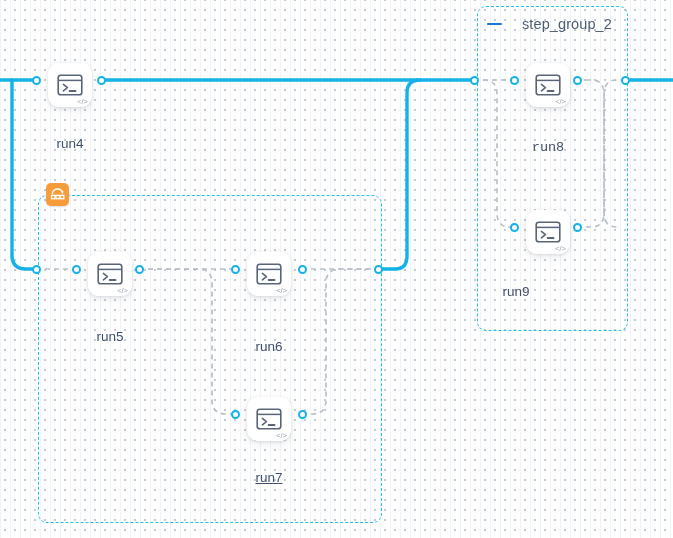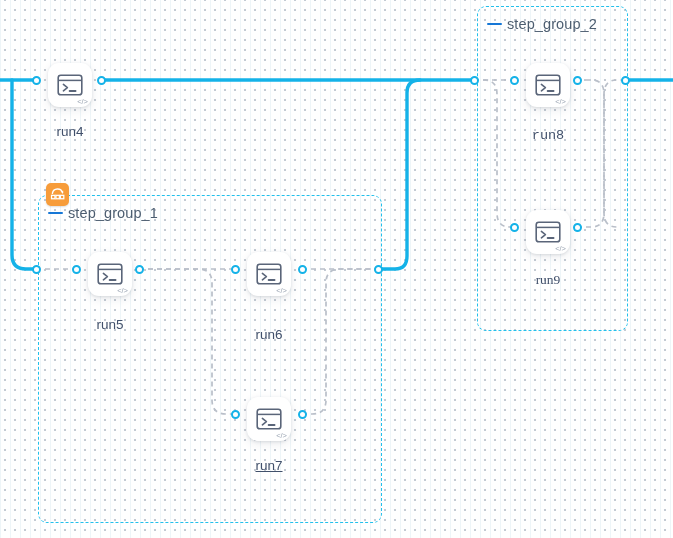--- a/index.html
+++ b/index.html
@@ -39,21 +39,21 @@
     position: absolute;
     border: 1.6px dashed #22c0ec;
     border-radius: 9px;
     background: transparent;
     box-sizing: border-box;
   }
   .group-label {
     position: absolute;
     display: flex;
     align-items: center;
-    gap: 5px;
+    gap: 20px;
     font-size: 14.5px;
     color: #4c5d70;
     white-space: nowrap;
     letter-spacing: 0.1px;
   }
   .group-label .collapse-dash {
     display: inline-block;
     width: 15px;
     height: 2.6px;
     border-radius: 2px;
@@ -93,20 +93,21 @@
     color: #9aa4b2;
     font-family: "Liberation Sans", sans-serif;
   }
   .node-label {
     position: absolute;
     font-size: 13.5px;
     color: #41506b;
     text-align: center;
     white-space: nowrap;
     transform: translateX(-50%);
+    margin-top: 12px;
   }
   .port {
     position: absolute;
     width: 9px;
     height: 9px;
     border-radius: 50%;
     background: #ffffff;
     border: 2.4px solid #14b2e8;
     box-sizing: border-box;
     z-index: 4;
@@ -153,24 +154,20 @@
     <div class="group-box" style="left:38px; top:195px; width:344px; height:328px;"></div>
     <div class="group-badge" style="left:46px; top:183px;">
       <svg width="17" height="17" viewBox="0 0 20 20" xmlns="http://www.w3.org/2000/svg">
         <path d="M4 8.6 A6.2 6.2 0 0 1 16 8" fill="none" stroke="#ffffff" stroke-width="1.7" stroke-linecap="round"></path>
         <path d="M16.2 8.3 L13.6 6.4 L16.9 5.6 Z" fill="#ffffff"></path>
         <rect x="3" y="11" width="4" height="4" fill="none" stroke="#ffffff" stroke-width="1.5"></rect>
         <rect x="8.2" y="11" width="4" height="4" fill="none" stroke="#ffffff" stroke-width="1.5"></rect>
         <rect x="13.4" y="11" width="4" height="4" fill="none" stroke="#ffffff" stroke-width="1.5"></rect>
       </svg>
     </div>
-    <div class="group-label" style="left:48px; top:205px;">
-      <span class="collapse-dash"></span>
-      <span>step_group_1</span>
-    </div>
 
     <div class="group-box" style="left:477px; top:6px; width:151px; height:325px;"></div>
     <div class="group-label" style="left:487px; top:16px;">
       <span class="collapse-dash"></span>
       <span>step_group_2</span>
     </div>
   </div>
 
   <div id="node-layer">
 
@@ -241,21 +238,21 @@
 
     <div class="node" style="left:526px; top:210px;">
       <svg class="term-icon" width="26" height="22" viewBox="0 0 26 22" xmlns="http://www.w3.org/2000/svg">
         <rect x="1.2" y="1.2" width="23.6" height="19.6" rx="2.6" fill="none" stroke="#5a6579" stroke-width="1.6"></rect>
         <line x1="1.2" y1="6.4" x2="24.8" y2="6.4" stroke="#5a6579" stroke-width="1.5"></line>
         <path d="M6.4 10.4 L10.4 13.6 L6.4 16.8" fill="none" stroke="#5a6579" stroke-width="1.6" stroke-linecap="round" stroke-linejoin="round"></path>
         <line x1="12.6" y1="17" x2="18.6" y2="17" stroke="#5a6579" stroke-width="1.8" stroke-linecap="round"></line>
       </svg>
       <span class="code-glyph">&lt;/&gt;</span>
     </div>
-    <div class="node-label" style="left:548px; top:272px;font-family:Liberation Serif, serif;">run9</div>
+    <div class="node-label" style="left:516px; top:272px;">run9</div>
     <div class="port" style="left:514px; top:227px; margin-left:-4.5px; margin-top:-4.5px;"></div>
     <div class="port" style="left:577px; top:227px; margin-left:-4.5px; margin-top:-4.5px;"></div>
 
     <div class="port" style="left:36px; top:269px; margin-left:-4.5px; margin-top:-4.5px;"></div>
     <div class="port" style="left:378px; top:269px; margin-left:-4.5px; margin-top:-4.5px;"></div>
     <div class="port" style="left:474px; top:80px; margin-left:-4.5px; margin-top:-4.5px;"></div>
     <div class="port" style="left:625px; top:80px; margin-left:-4.5px; margin-top:-4.5px;"></div>
   </div>
 
 </div>

